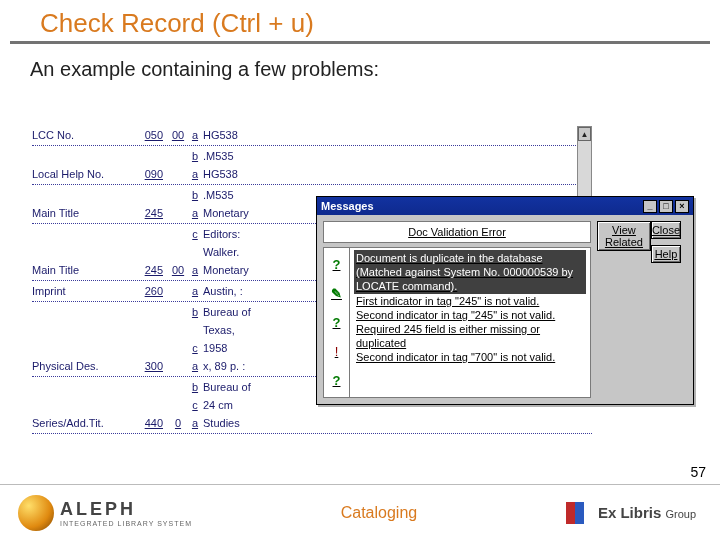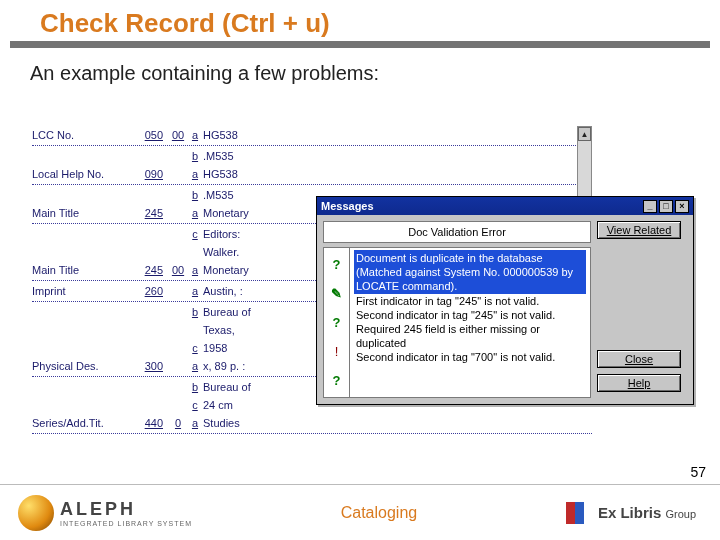--- a/index.html
+++ b/index.html
@@ -6,23 +6,23 @@
   body {
     width: 720px; height: 540px;
     font-family: Verdana, Arial, sans-serif;
     background: #fff;
     position: relative;
     overflow: hidden;
   }
   .slide-title {
     color: #d97a1f;
     font-size: 26px;
-    font-weight: bold;
+    font-weight: normal;
     padding: 8px 30px 2px 30px;
-    border-bottom: 7px solid #737373;
+    border-bottom: 3px solid #737373;
     margin: 0 10px;
   }
   .subtitle {
     font-size: 20px;
     color: #222;
     padding: 14px 30px 10px 30px;
   }
   .editor {
     position: absolute;
     left: 32px; top: 126px;
@@ -69,21 +69,21 @@
     display:flex; align-items:center;
     height: 18px;
   }
   .dlg-title .spacer { flex:1; }
   .dlg-title .winbtn {
     width: 14px; height: 13px; margin-left: 2px;
     background: #c6c6c6; border: 1px solid #000;
     display:flex; align-items:center; justify-content:center;
     font-size: 9px; color:#000;
   }
-  .dlg-body { display:flex; }
+  .dlg-body { display:flex;text-decoration:underline; }
   .dlg-left {
     width: 280px; padding: 6px;
   }
   .dlg-header-box {
     background: #fff; border: 1px solid #7a7a7a;
     padding: 4px 6px; text-align: center;
     color: #000; margin-bottom: 4px;
   }
   .msg-table {
     display:flex; background:#fff; border:1px solid #7a7a7a;
@@ -94,27 +94,27 @@
     padding: 2px 0;
   }
   .msg-icons div { margin: 7px 0; font-size: 13px; color:#027a02; }
   .msg-icons div.q { color:#027a02; font-weight:bold; }
   .msg-icons div.bang { color:#8a0000; }
   .msg-text {
     flex:1; color:#000; font-size: 11px; line-height: 14px;
     padding: 2px 4px;
   }
   .msg-text .selected {
-    background:#1d4ed8; color:#fff;
+    background:#404040; color:#fff;
     display:block; padding: 1px 2px;
   }
   .msg-text .row { display:block; padding: 0 2px; }
   .dlg-right {
     width: 90px; padding: 6px 6px 6px 0;
-    display:flex; flex-direction:column; justify-content:space-between;
+    display:flex; flex-direction:row; justify-content:space-between;
   }
   .dlg-btn {
     background:#c6c6c6; border: 1px solid #000;
     box-shadow: inset 1px 1px 0 #fff, inset -1px -1px 0 #6a6a6a;
     padding: 2px 0; font-size: 11px; color:#000;
     text-align:center; margin-bottom: 6px;
     cursor:default;
   }
   .dlg-btn span { text-decoration: underline; }
   .footer {

